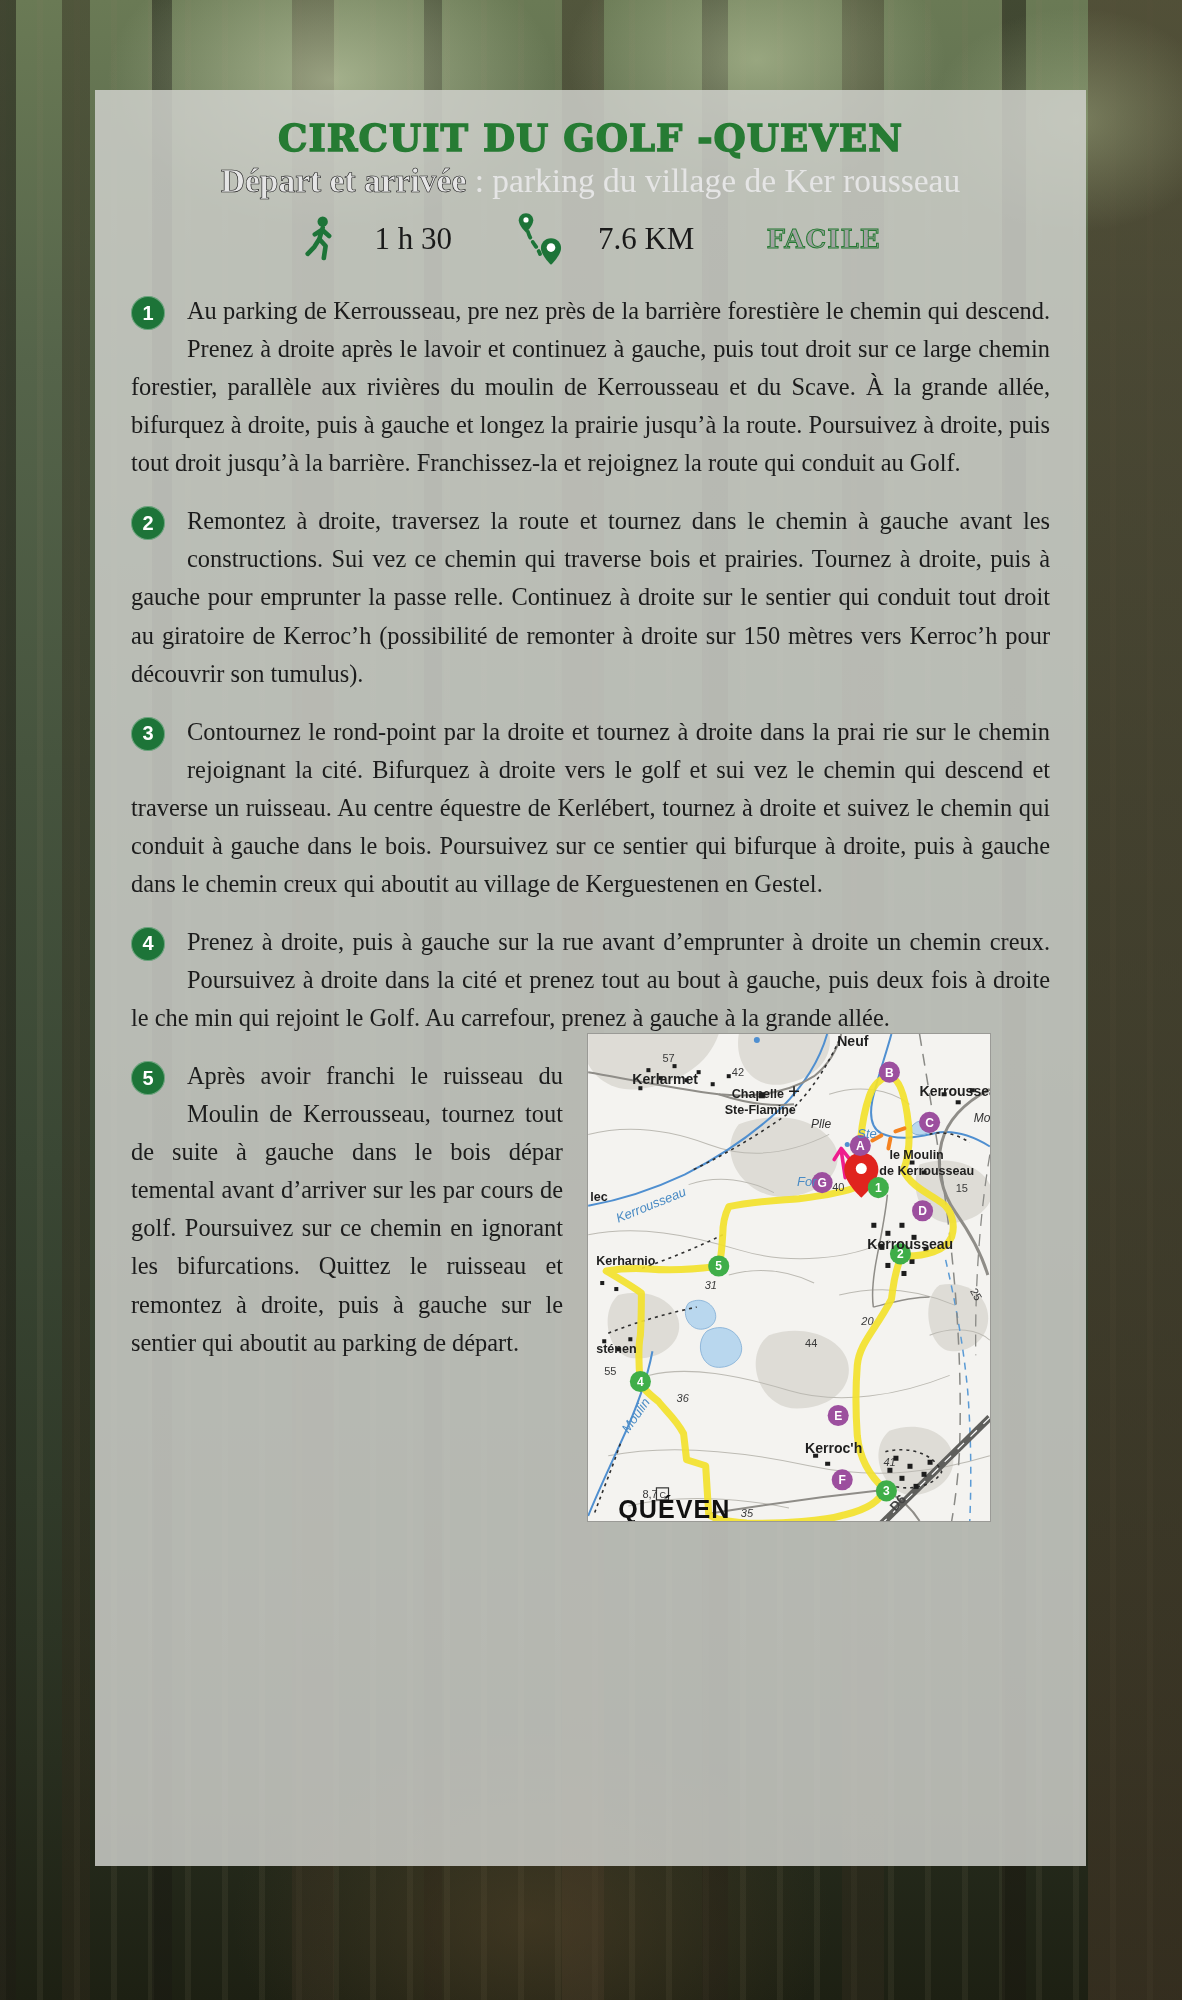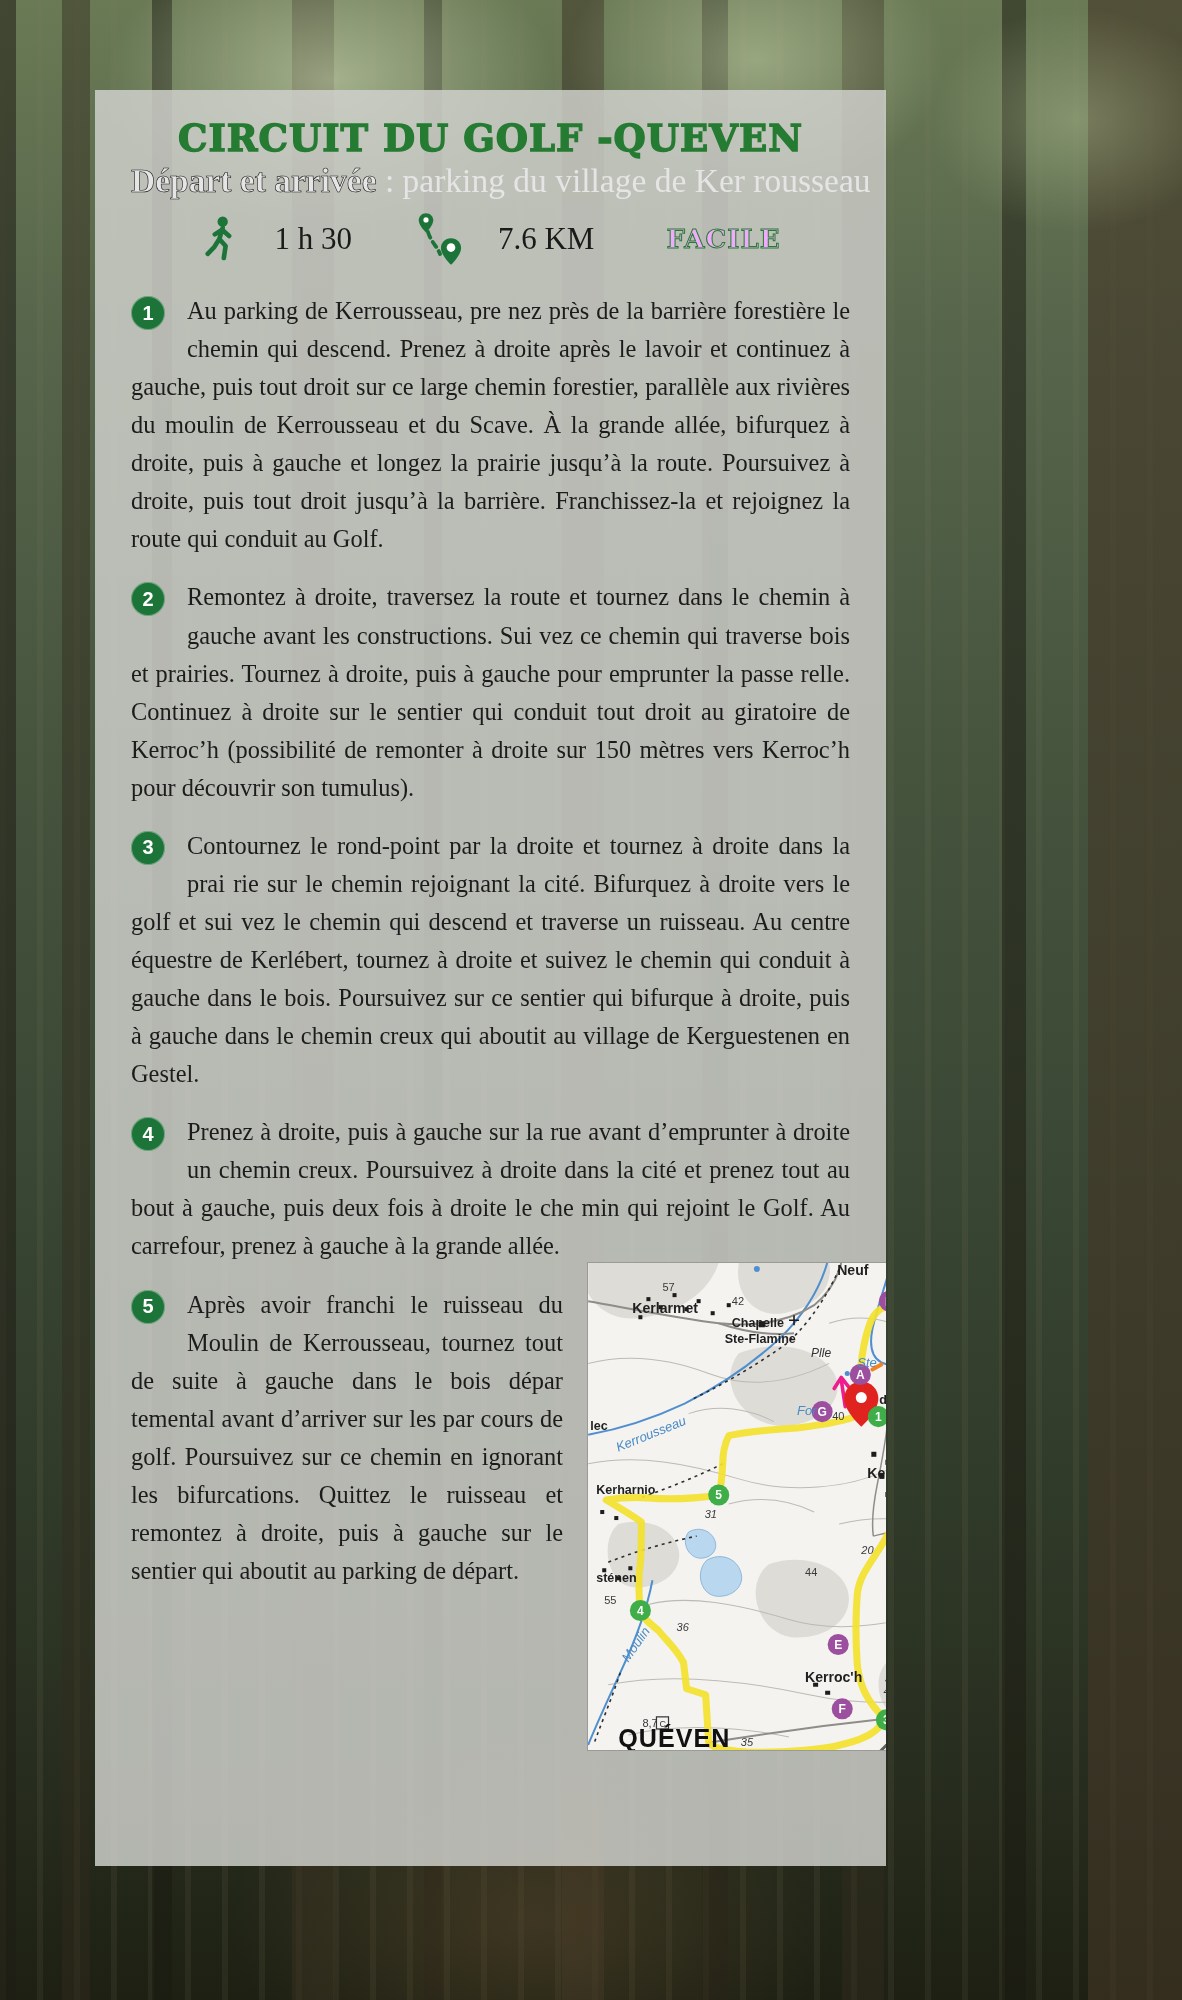--- a/index.html
+++ b/index.html
@@ -24,39 +24,39 @@
         rgba(58,50,36,.5) 562px 604px, transparent 604px 702px,
         rgba(30,28,20,.5) 702px 728px, transparent 728px 842px,
         rgba(50,44,30,.45) 842px 884px, transparent 884px 1002px,
         rgba(26,24,16,.5) 1002px 1026px, transparent 1026px 1088px,
         rgba(66,54,38,.62) 1088px 1182px),
       repeating-linear-gradient(90deg, rgba(130,122,95,.12) 0 6px, transparent 6px 37px),
       linear-gradient(180deg,#6a7a55 0%,#55644a 18%,#46543e 38%,#3a4734 58%,#303a29 75%,#282e1f 88%,#1d2013 100%);
   }
   
   .panel{
-    position:absolute;left:95px;top:90px;width:791px;height:1776px;
+    position:absolute;left:95px;top:90px;width:991px;height:1776px;
     background:rgba(207,208,204,.84);
     box-sizing:border-box;padding:0 36px;overflow:hidden;
   }
   .title{
     margin:26px 0 0;text-align:center;color:#267b33;
     font-family:"DejaVu Serif",serif;font-weight:bold;font-size:37px;
     letter-spacing:1px;-webkit-text-stroke:1.4px #267b33;
   }
   .subtitle{
     margin:2px 0 0;text-align:center;font-size:33.5px;color:#e5e5e5;white-space:nowrap;
   }
   .sub-bold{font-weight:bold;-webkit-text-stroke:.6px #141414;}
   .stats{
     margin:12px auto 26px;display:flex;align-items:center;justify-content:center;gap:32px;height:54px;
   }
   .stat-text{font-size:31px;color:#1a1a1a;}
   .difficulty{
-    margin-left:40px;color:#f0abfc;font-family:"DejaVu Serif",serif;font-weight:bold;
+    margin-left:40px;color:#a3a3a3;font-family:"DejaVu Serif",serif;font-weight:bold;
     font-size:26px;letter-spacing:1px;-webkit-text-stroke:1px #267b33;
   }
   
   .step{
     text-align:justify;font-size:24.4px;line-height:1.56;color:#1c1c1c;margin:0 0 20px;
   }
   .step-num{
     width:34px;height:34px;border-radius:50%;background:#1d7438;color:#fff;
     display:inline-flex;align-items:center;justify-content:center;
     font:bold 20px "Liberation Sans",sans-serif;float:left;margin:4px 22px 2px 0;

